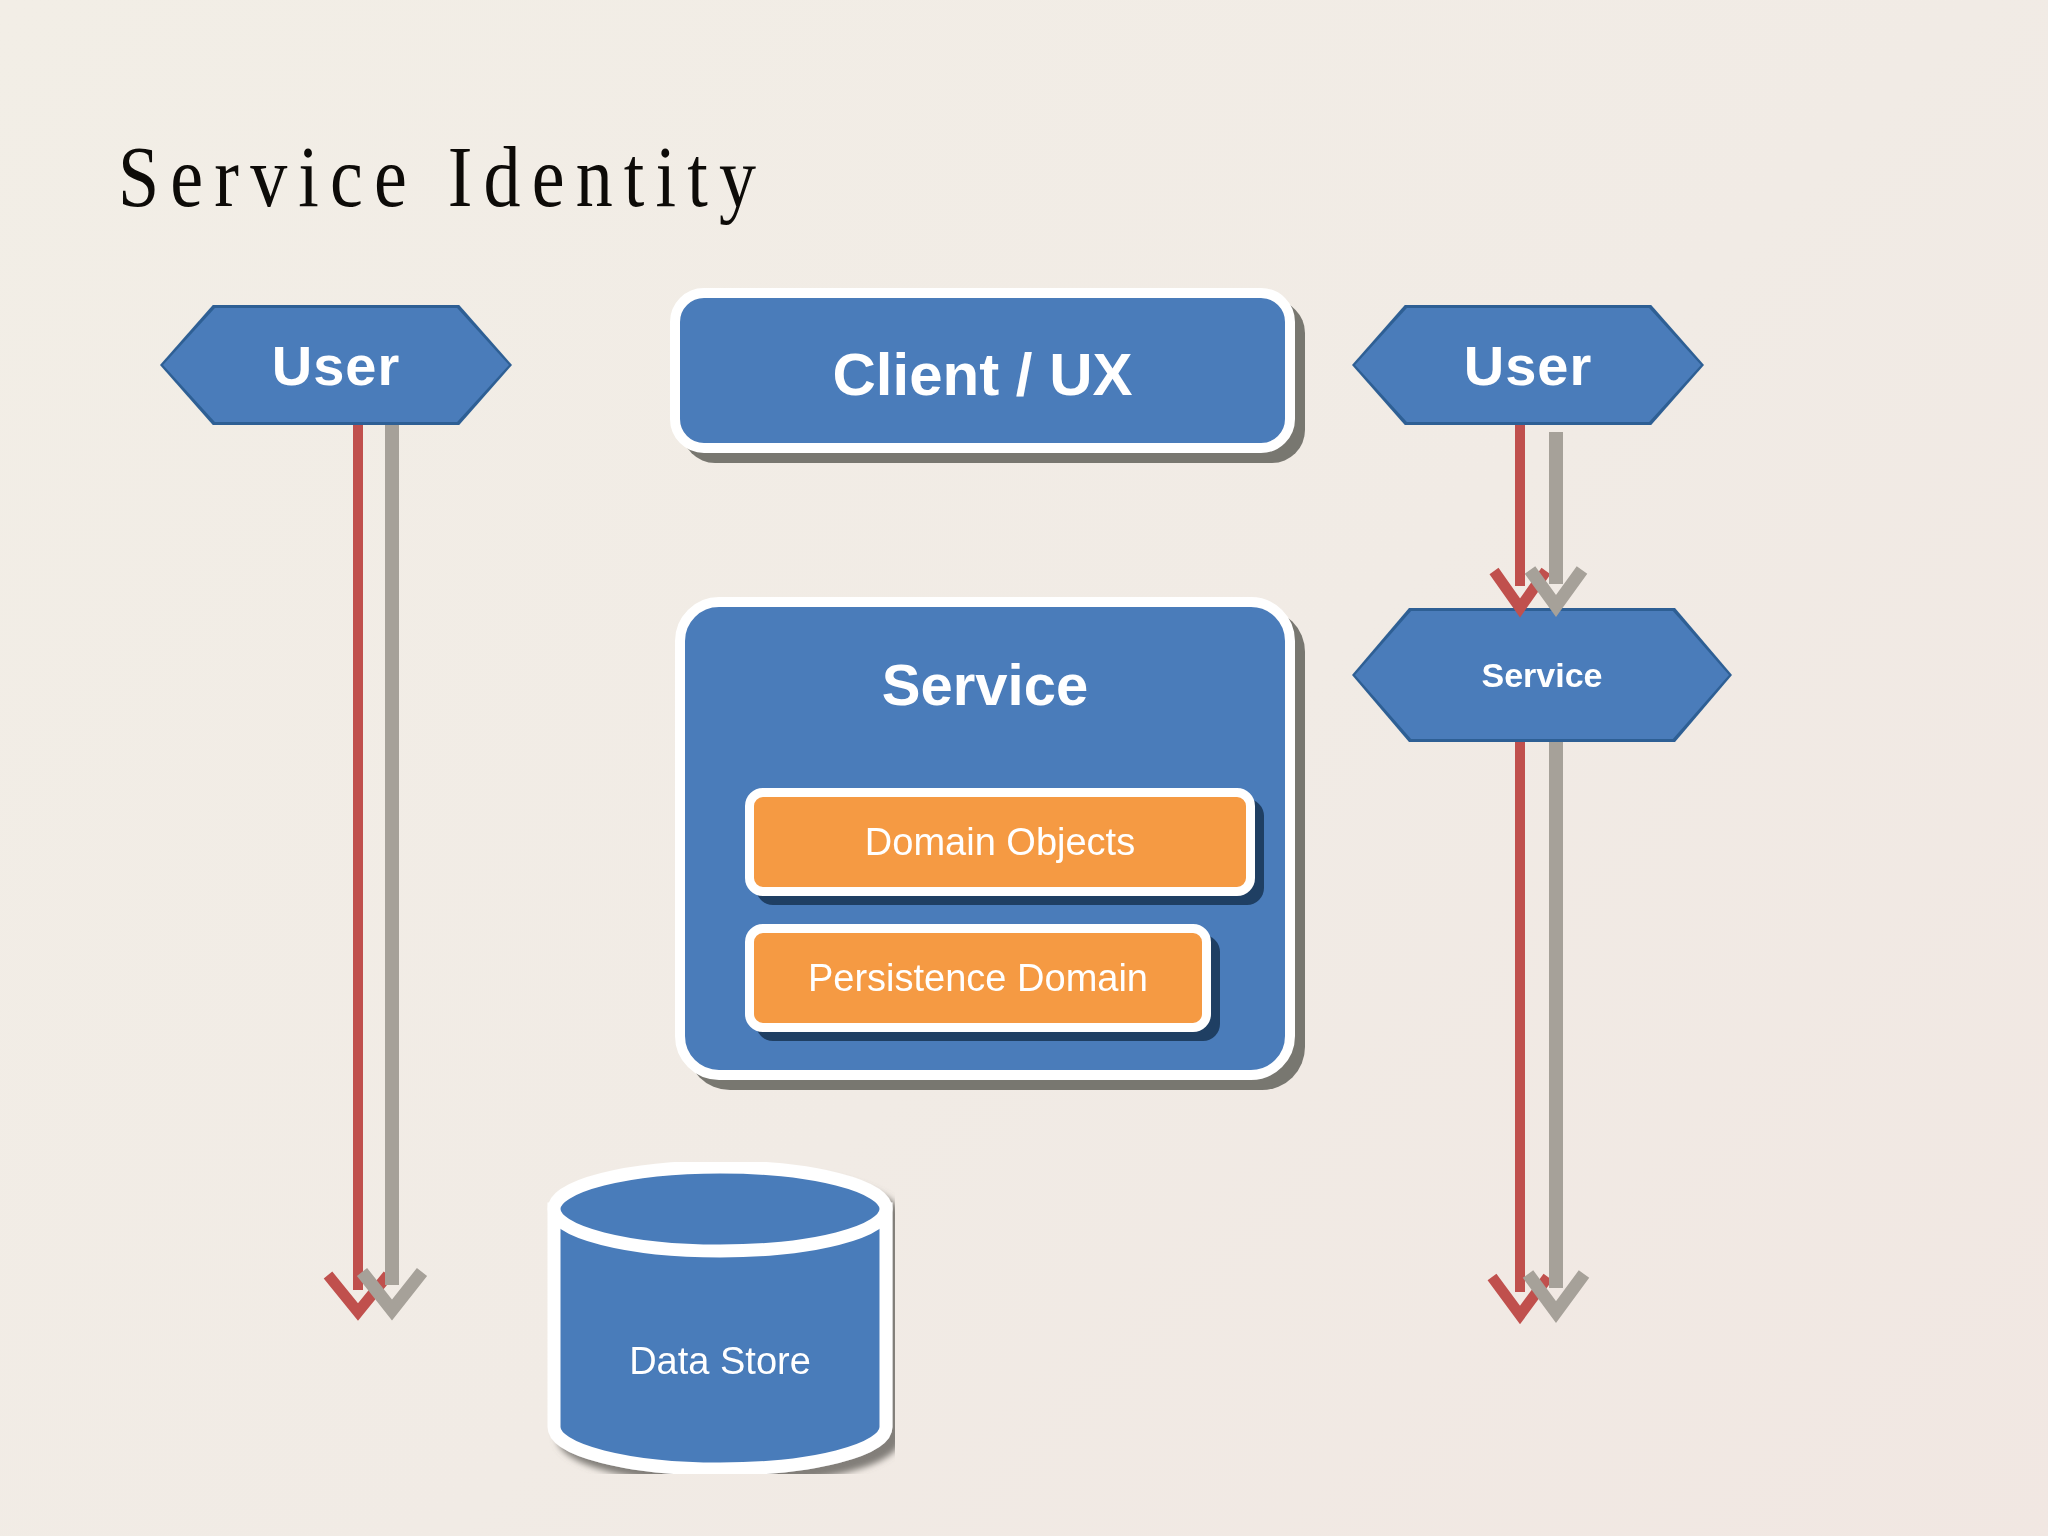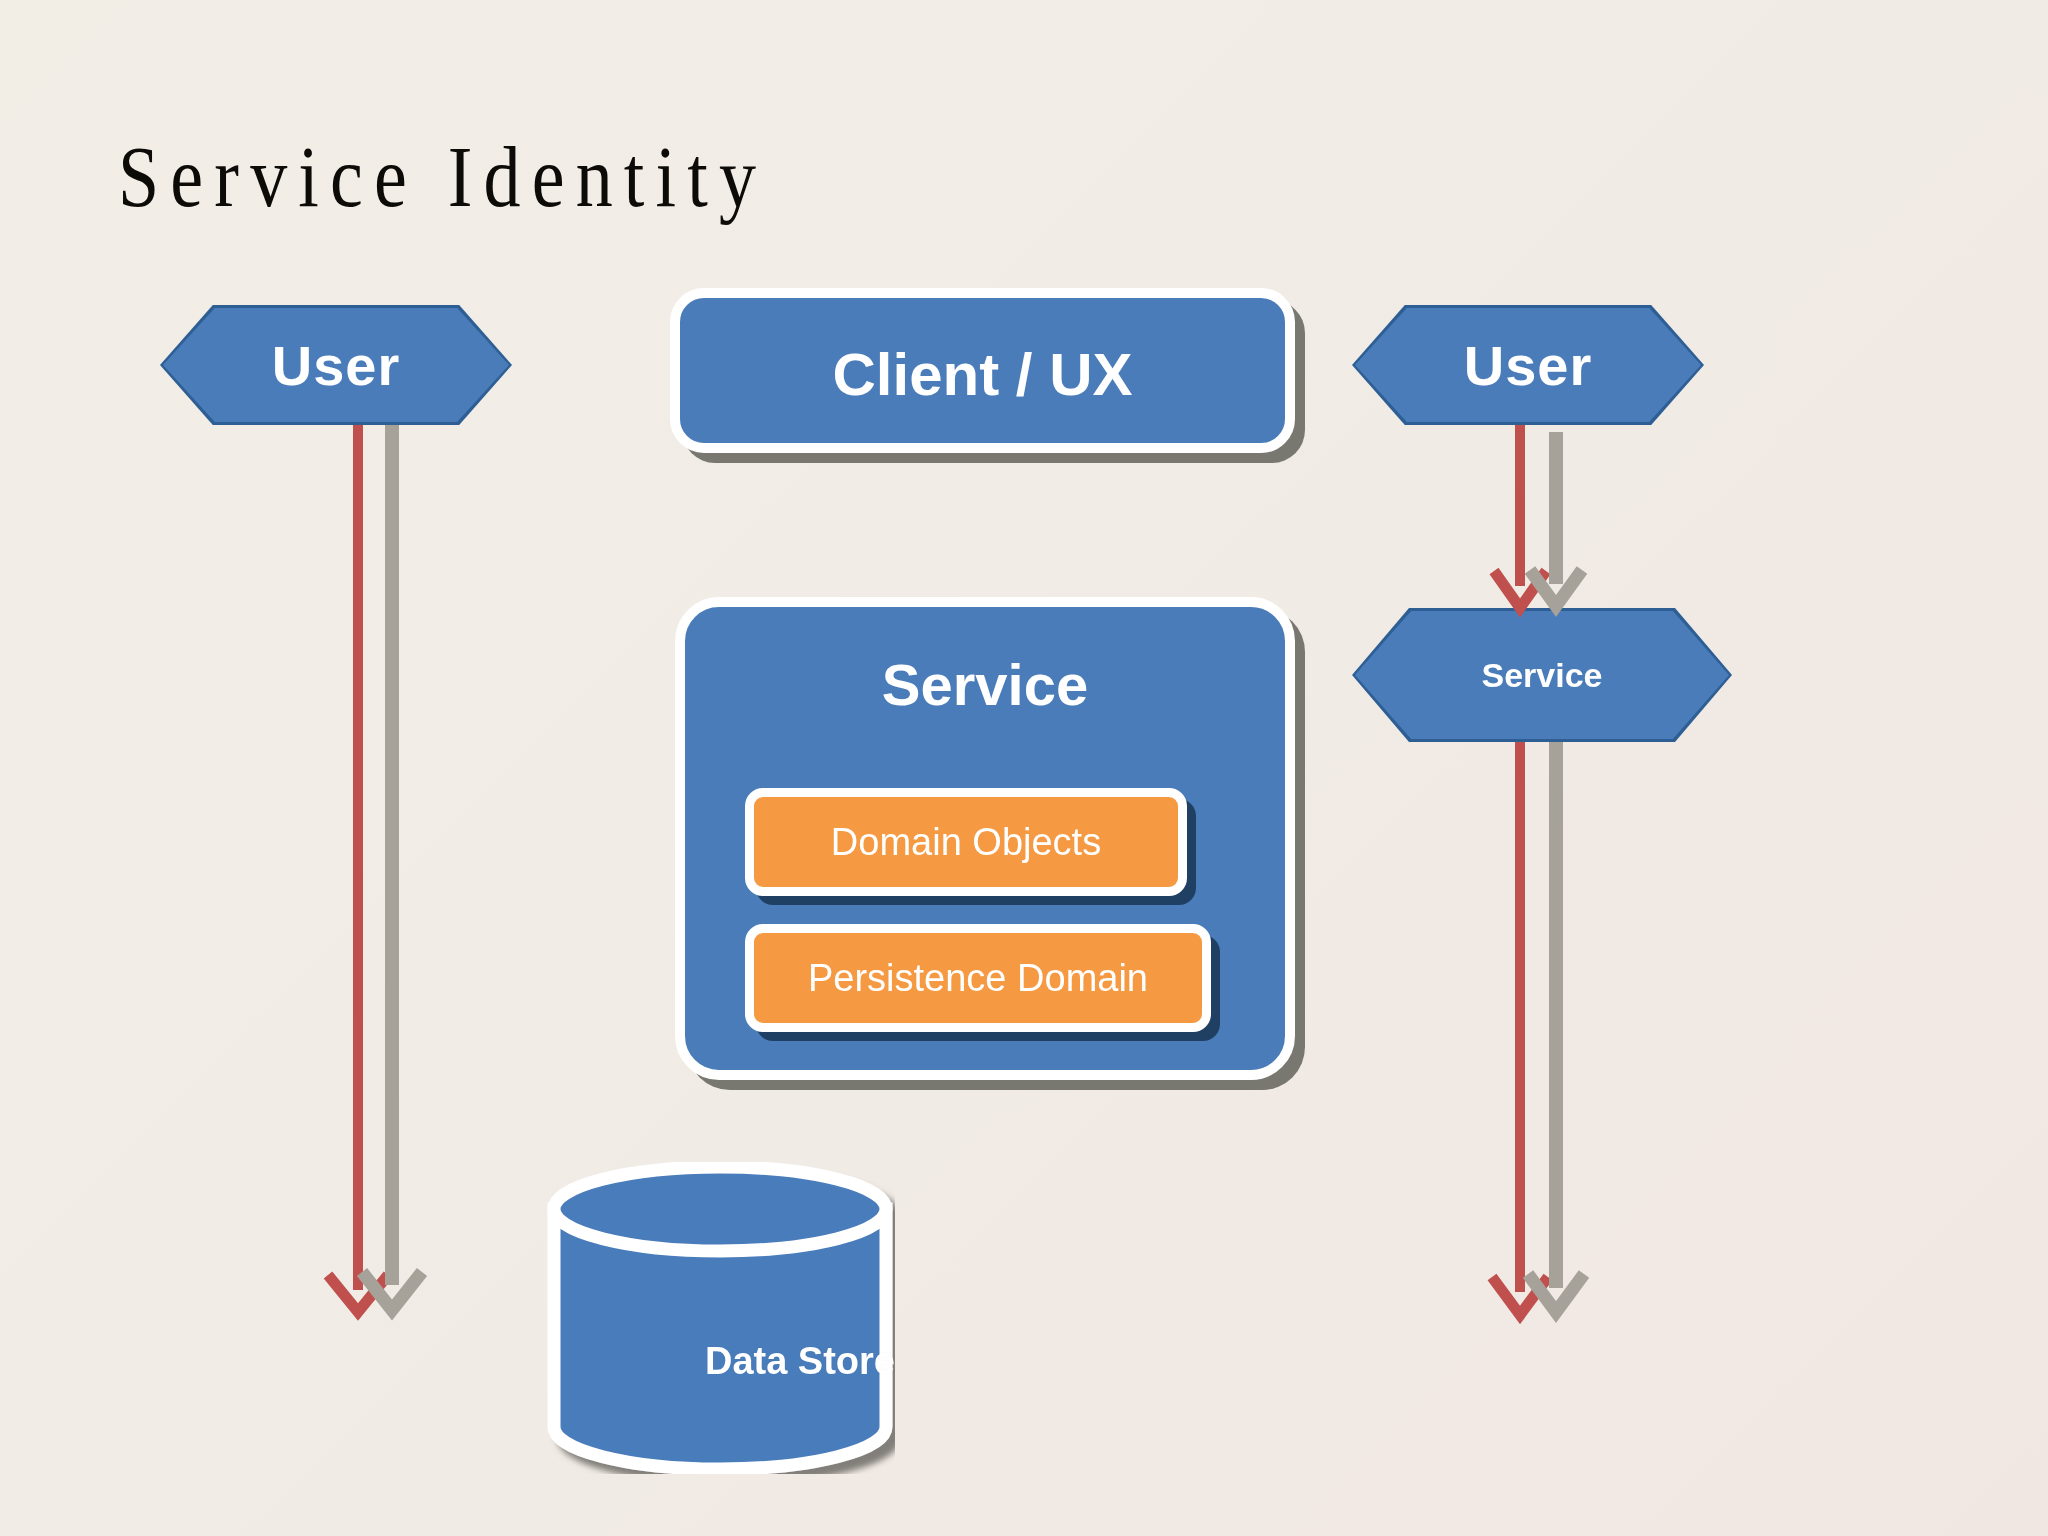--- a/index.html
+++ b/index.html
@@ -120,38 +120,37 @@
     background: #f59a43;
     border: 9px solid #ffffff;
     border-radius: 18px;
     display: flex; align-items: center; justify-content: center;
     box-shadow: 10px 10px 0 -1px #1f3f63;
   }
   .orange-box .shape-label {
     font-size: 38px; font-weight: normal;
   }
   #box-domain-objects {
-    left: 60px; top: 181px; width: 442px; height: 108px;
+    left: 60px; top: 181px; width: 510px; height: 108px;
   }
   #box-persistence-layer {
     left: 60px; top: 317px; width: 466px; height: 108px;
   }
 
   
   .cylinder {
     position: absolute;
   }
   .cylinder .cyl-svg { display: block; }
   .cylinder .shape-label {
     position: absolute;
     left: 0; right: 0;
     font-size: 38px;
-    font-weight: bold;
+    font-weight: normal;
     text-shadow: 0 0 2px rgba(0,0,0,0.05);
-    text-align: right;
   }
   #cyl-data-store { left: 545px; top: 1162px; width: 350px; height: 312px; }
   #cyl-data-store .shape-label { top: 178px; }
   #cyl-ssrs { left: 995px; top: 1162px; width: 328px; height: 312px; }
   #cyl-ssrs .shape-label { top: 178px; }
 
   
   #connectors {
     position: absolute;
     left: 0; top: 0;

